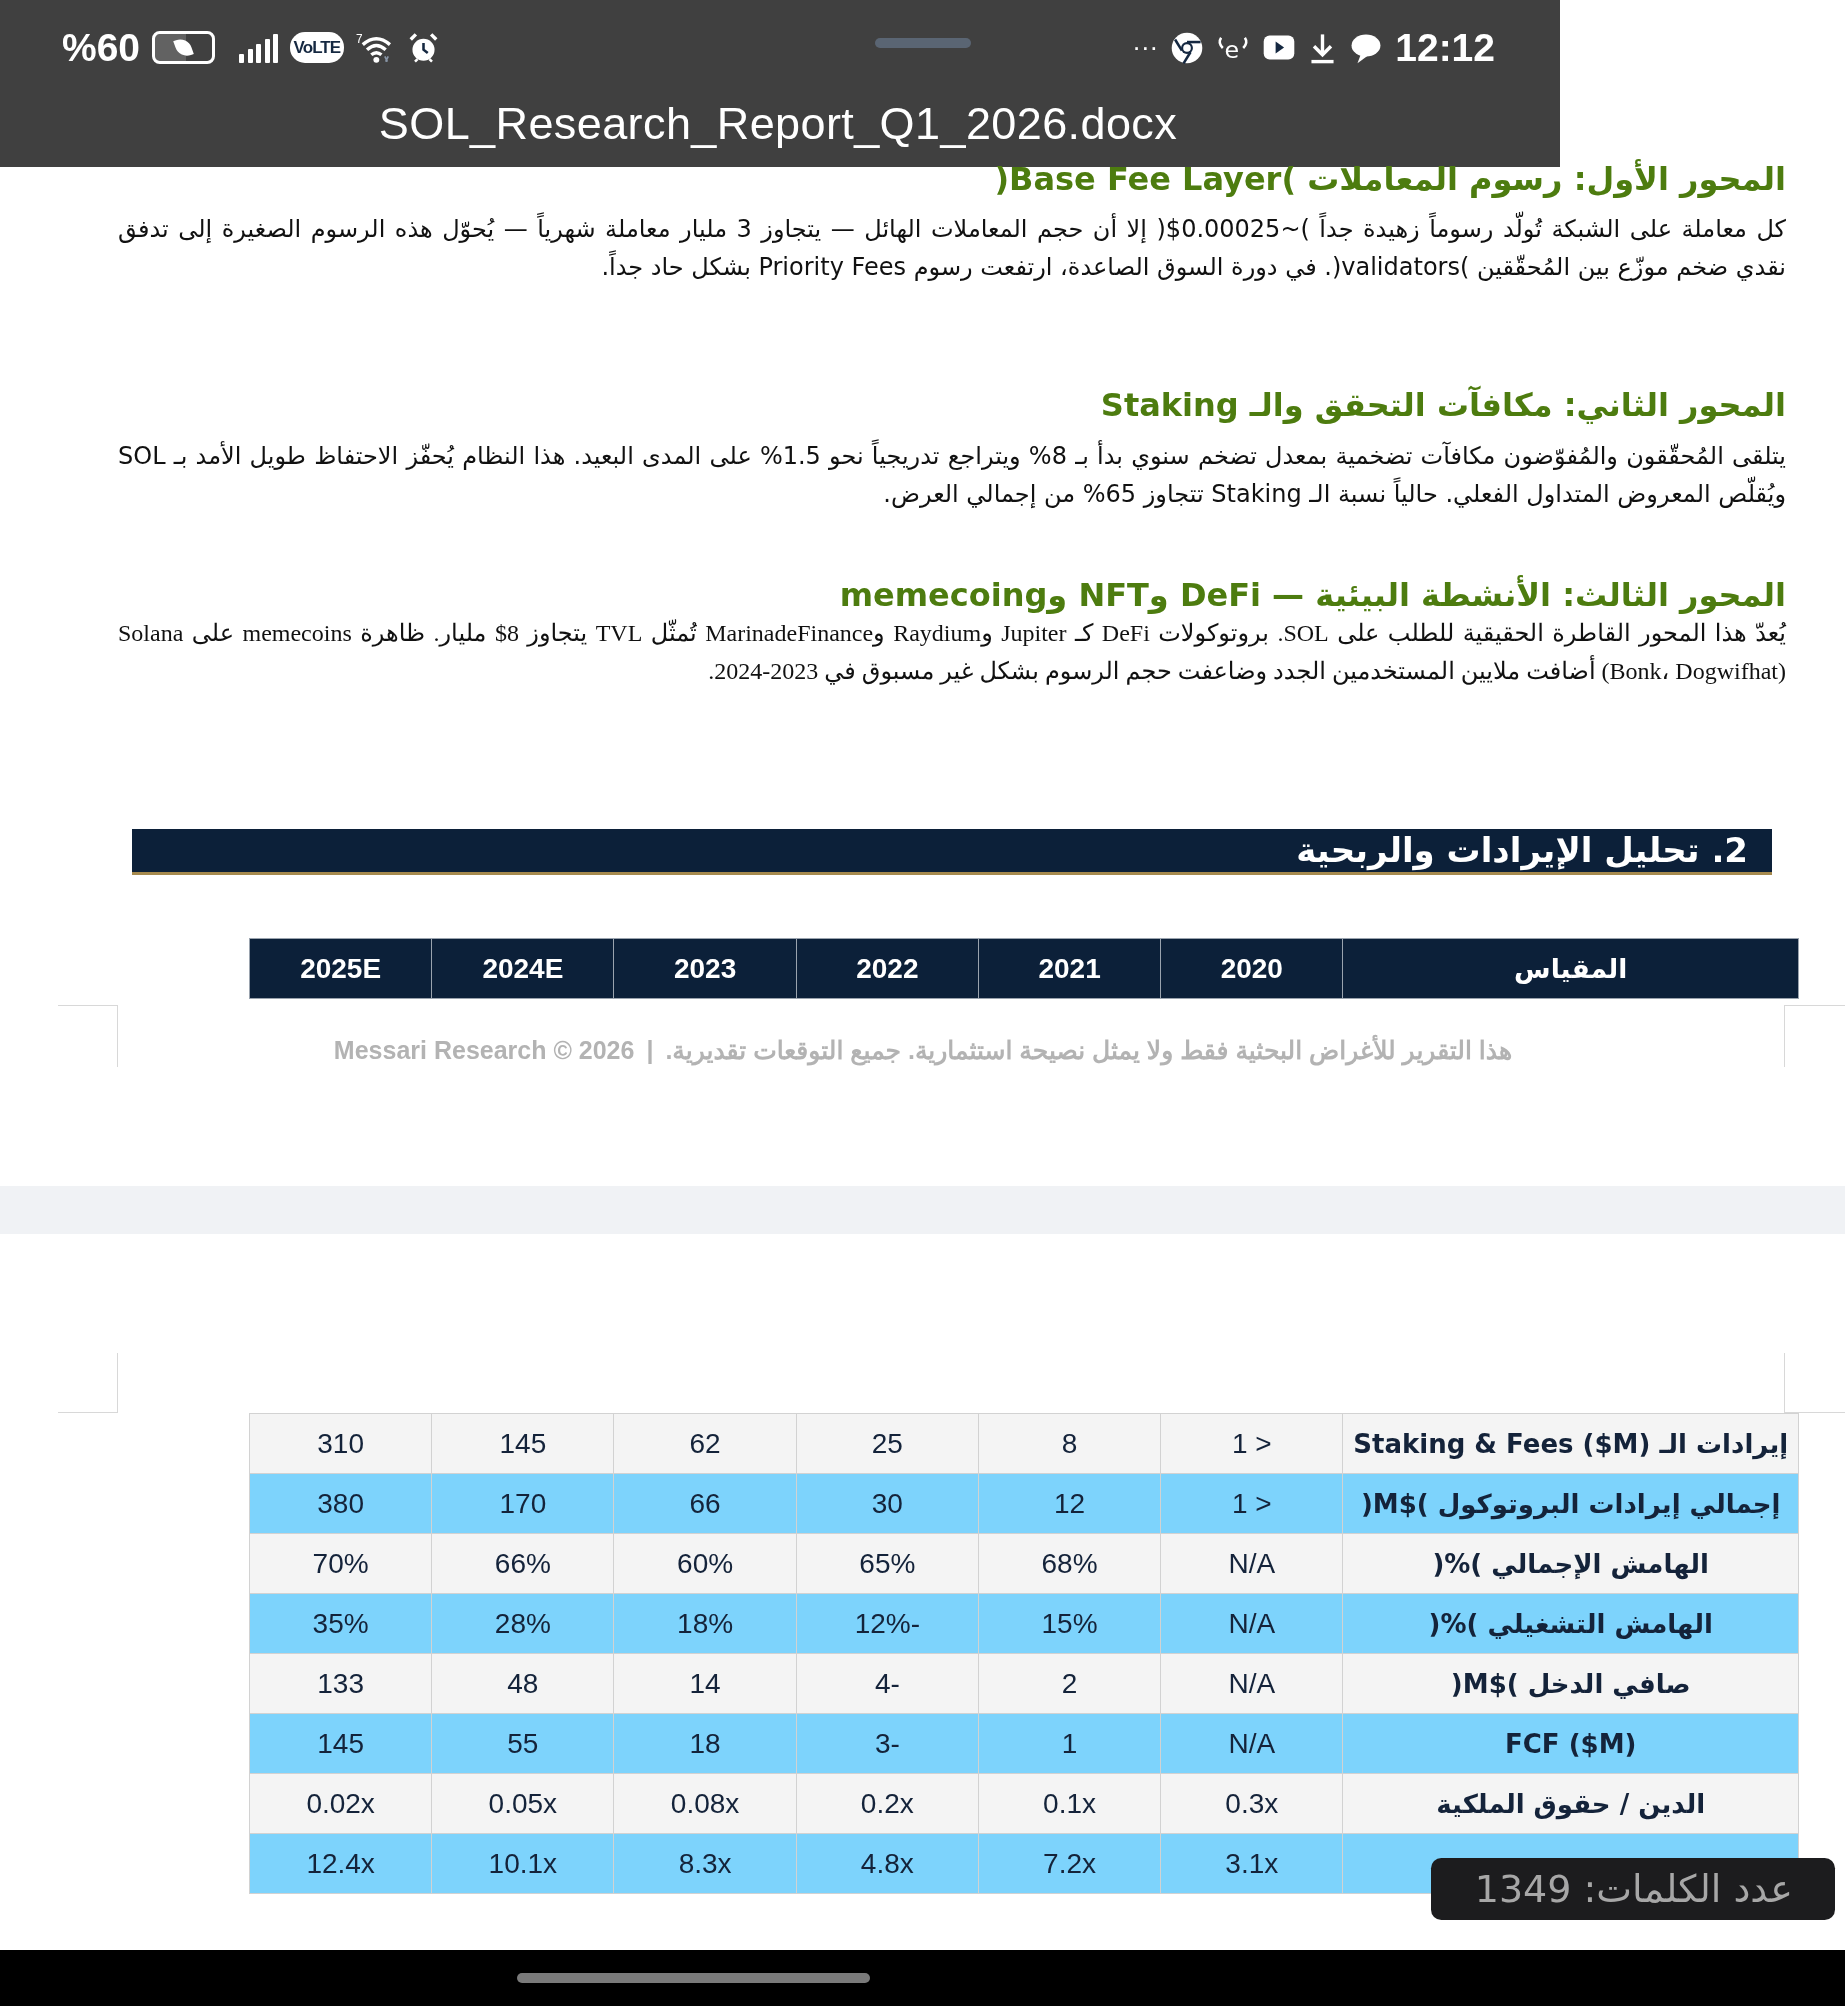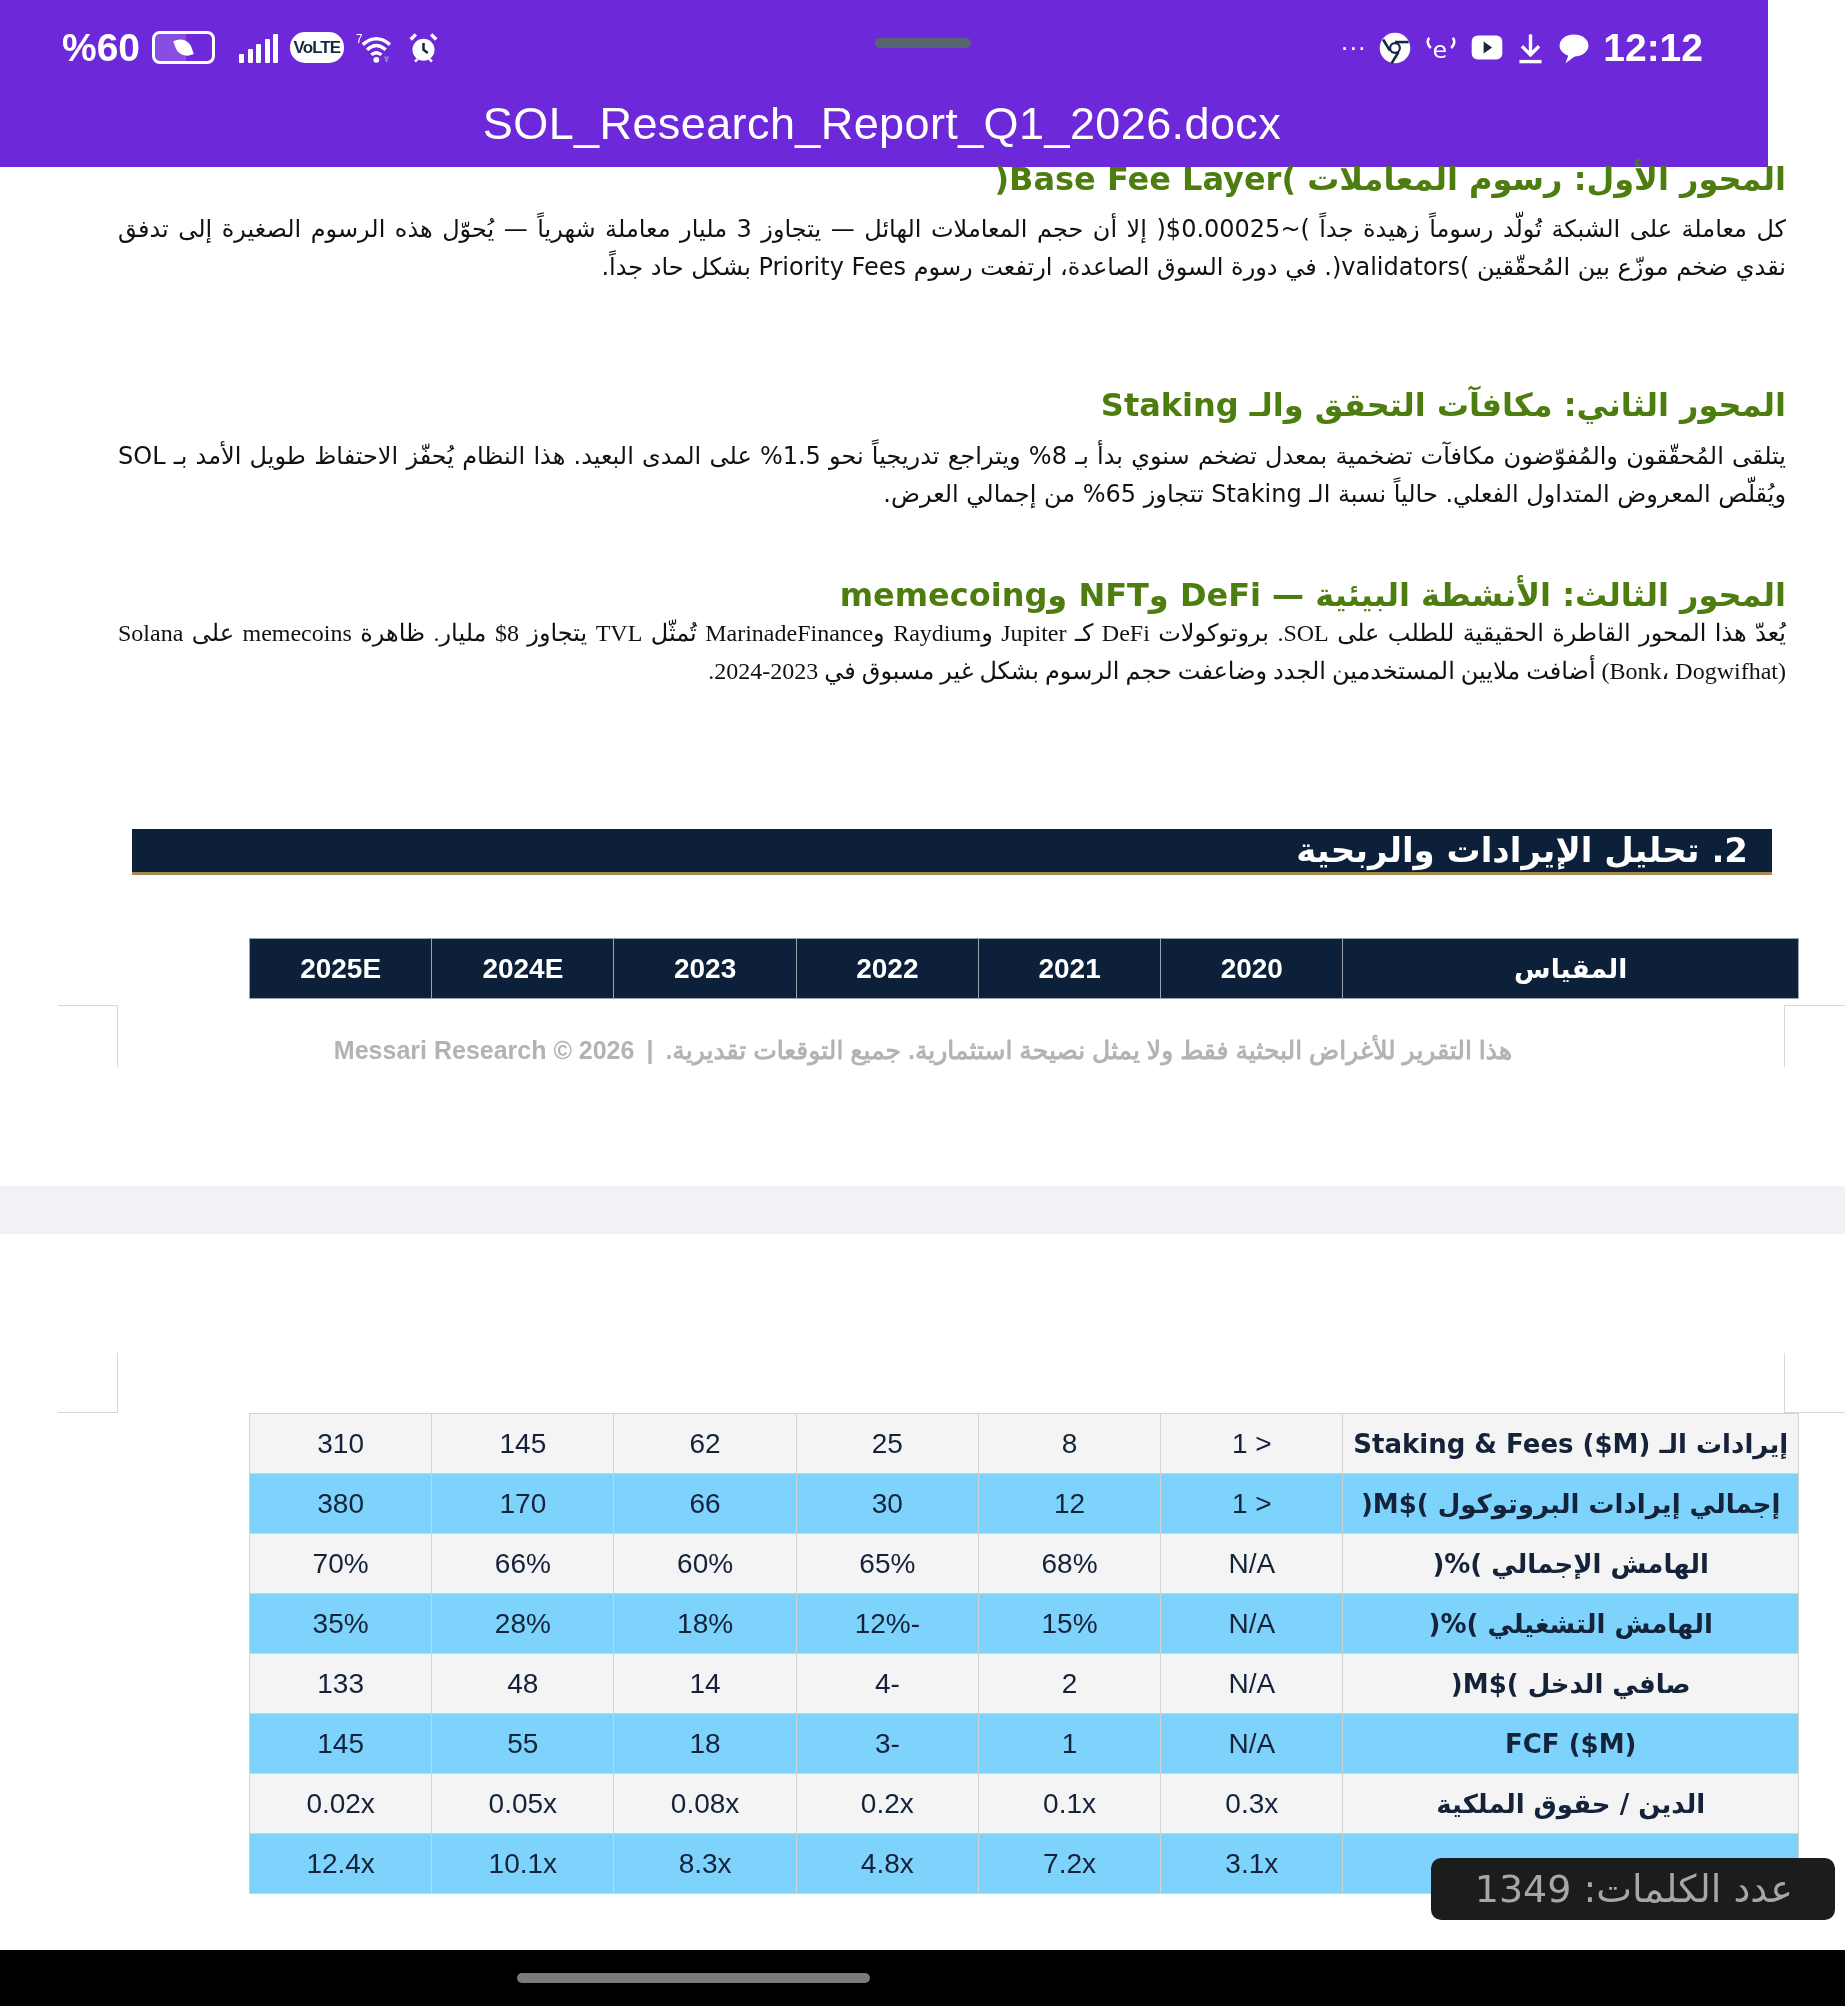--- a/index.html
+++ b/index.html
@@ -1,20 +1,20 @@
 <!DOCTYPE html>
 <html style="font-size:13.7px"><head>
   <meta charset="utf-8">
   <style>
     * { box-sizing: border-box; margin: 0; padding: 0; }
     html, body { width: 1846px; height: 2007px; overflow: hidden; background: #ffffff; }
     body { position: relative; font-family: "DejaVu Sans", sans-serif; }
 
     
-    .topbar { position: absolute; left: 0; top: 0; width: 1768px; height: 167px; background: #6d28d9; color: #ffffff; }
+    .topbar { position: absolute; left: 0; top: 0; width: 1560px; height: 167px; background: #404040; color: #ffffff; }
     .status-left { position: absolute; left: 62px; top: 22px; height: 51px; display: flex; align-items: center; gap: 12px; direction: ltr; }
     .status-right { position: absolute; right: 65px; top: 22px; height: 51px; display: flex; align-items: center; gap: 12px; direction: ltr; }
     .sb-text { font-family: "Liberation Sans", sans-serif; font-size: 39px; font-weight: 700; color: #ffffff; letter-spacing: 0; }
     .sb-icon { display: inline-flex; align-items: center; justify-content: center; color: #ffffff; }
     .battery { width: 63px; height: 33px; border: 3.4px solid #ffffff; border-radius: 7.7px; position: relative; display: inline-flex; align-items: center; justify-content: center; }
     .battery::before { content: ""; position: absolute; left: 0; top: 0; bottom: 0; width: 55%; background: rgba(255,255,255,0.18); }
     .battery .leaf { width: 15.4px; height: 19px; background: #ffffff; border-radius: 0 12px 0 12px; transform: rotate(-20deg); position: relative; z-index: 1; }
     .signal { display: inline-flex; align-items: flex-end; gap: 3.4px; height: 31px; }
     .signal span { width: 5.1px; background: #ffffff; border-radius: 0.9px; }
     .volte { font-family: "Liberation Sans", sans-serif; font-size: 17px; font-weight: 700; background: #ffffff; color: #152841; padding: 5.1px 3.4px; border-radius: 15px; letter-spacing: -0.9px; }

